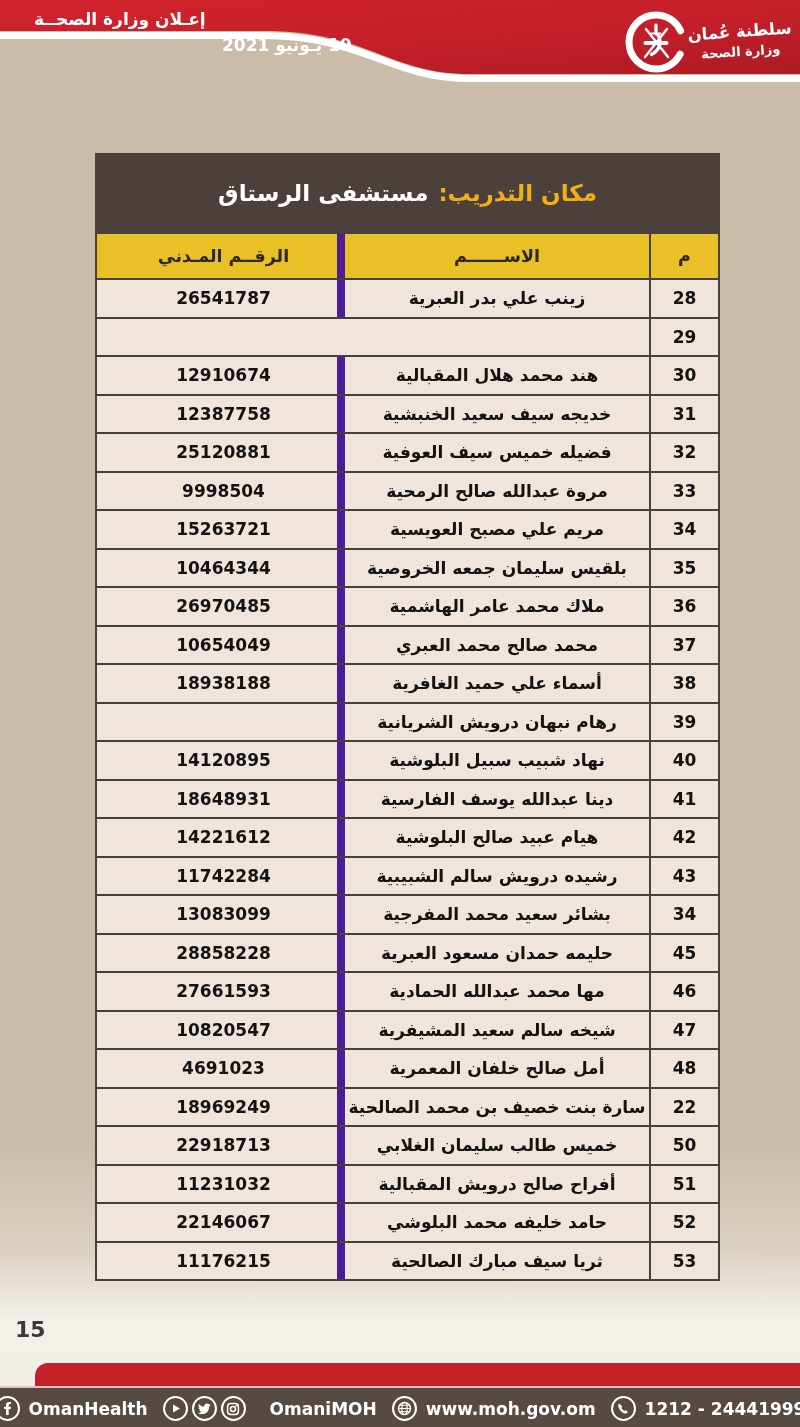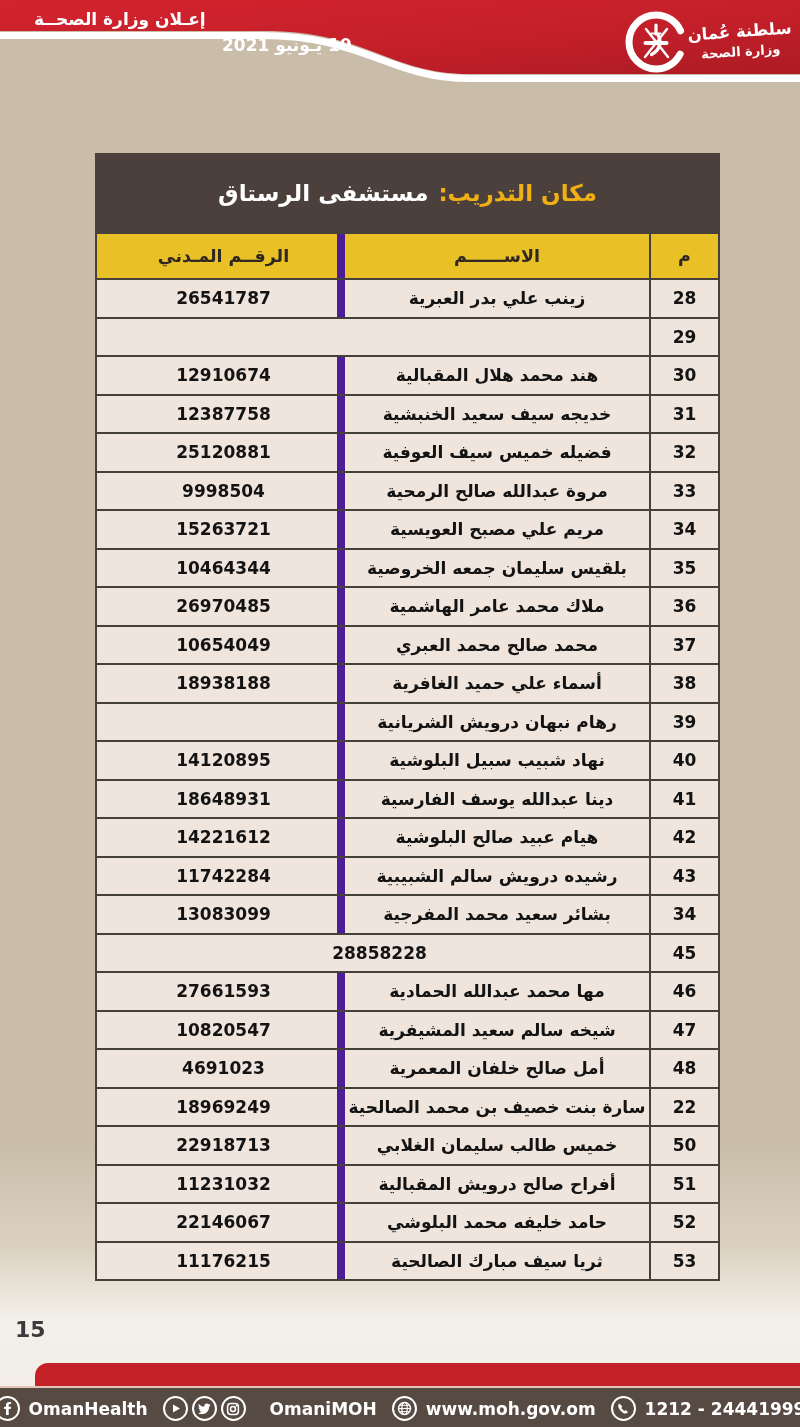--- a/index.html
+++ b/index.html
@@ -181,20 +181,21 @@
   </div>
 
   <div class="grid-row">
     <div class="cell cell-serial">34</div>
     <div class="cell cell-name">بشائر سعيد محمد المفرجية</div>
     <div class="cell cell-civil">13083099</div>
   </div>
 
   <div class="grid-row">
     <div class="cell cell-serial">45</div>
+    <div class="cell cell-name">حليمه حمدان مسعود العبرية</div>
     <div class="cell cell-civil">28858228</div>
   </div>
 
   <div class="grid-row">
     <div class="cell cell-serial">46</div>
     <div class="cell cell-name">مها محمد عبدالله الحمادية</div>
     <div class="cell cell-civil">27661593</div>
   </div>
 
   <div class="grid-row">

